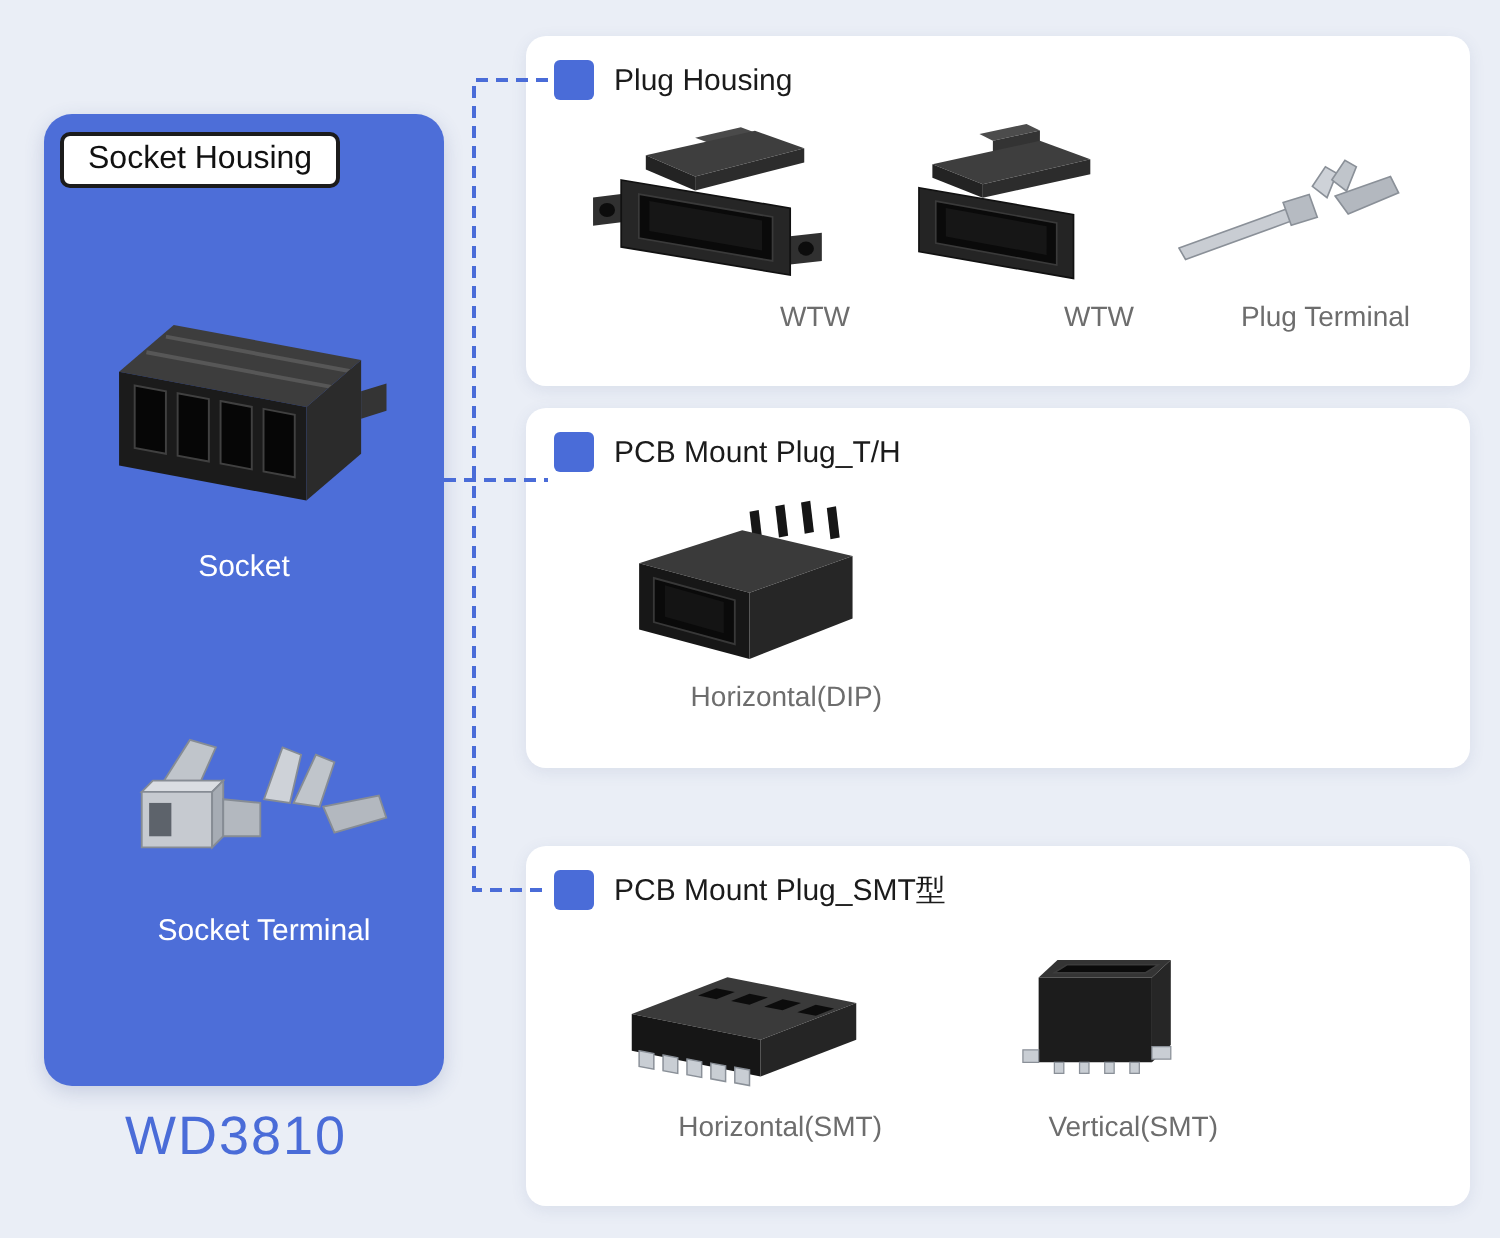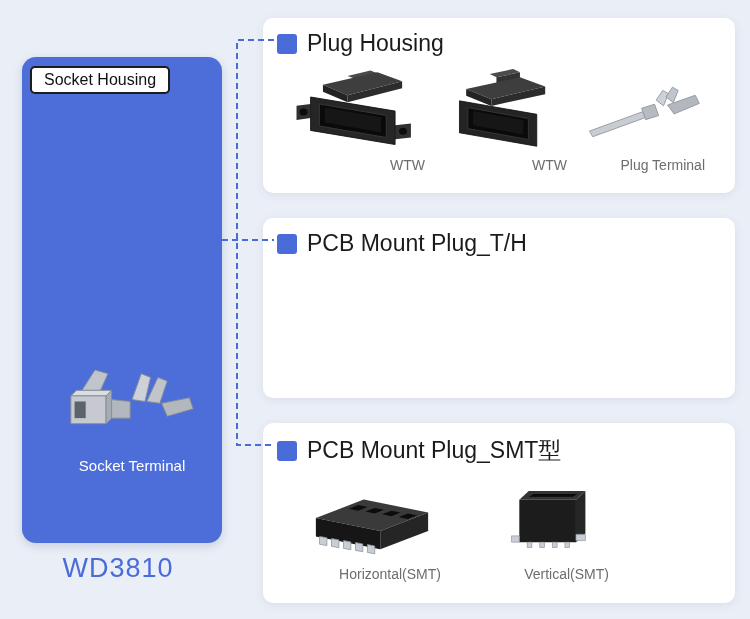--- a/index.html
+++ b/index.html
@@ -39,26 +39,26 @@
     font-size:27px; color:var(--accent,#4a6cd8); font-weight:500; letter-spacing:1px;
   }
 
   
   .card {
     position:absolute; left:263px; width:472px;
     background:#ffffff; border-radius:10px;
     box-shadow:0 2px 8px rgba(70,90,140,.10);
   }
   .card-1 { top:18px;  height:175px; }
-  .card-2 { top:218px; height:180px; }
+  .card-2 { top:204px; height:180px; }
   .card-3 { top:423px; height:180px; }
 
   .card-title-row { display:flex; align-items:center; gap:10px; padding:12px 14px 2px 14px; }
   .bullet { width:20px; height:20px; border-radius:3px; background:var(--accent,#4a6cd8); flex:none; }
-  .card-title { font-size:23px; color:#1b1b1b; font-weight:500; }
+  .card-title { font-size:15px; color:#1b1b1b; font-weight:500; }
 
   .products { display:flex; align-items:flex-end; }
   .card-1 .products { justify-content:space-between; padding:0 30px; margin-top:2px; }
   .card-2 .products, .card-3 .products { justify-content:flex-start; padding-left:40px; gap:50px; margin-top:2px; }
   .product-cell { display:flex; flex-direction:column; align-items:flex-end; }
   .product-label { font-size:14px; color:#6d6d6d; margin-top:2px; }
 
   
   .lines-svg { position:absolute; inset:0; width:750px; height:619px; pointer-events:none; }
   .lines-svg polyline, .lines-svg line {
@@ -68,20 +68,34 @@
 </head>
 <body>
 
 <div class="canvas">
 
   <div class="left-panel">
     <div class="panel-title-box">
       <span>Socket Housing</span>
     </div>
 
+    <div class="panel-figure fig-socket">
+      <svg width="158" height="122" viewBox="0 0 160 125">
+        <polygon points="16,46 44,22 140,40 112,64" fill="#3d3d3d"></polygon>
+        <path d="M30,36 L126,54 M40,28 L136,46" stroke="#575757" stroke-width="2" fill="none"></path>
+        <polygon points="16,46 112,64 112,112 16,94" fill="#1b1b1b"></polygon>
+        <polygon points="112,64 140,40 140,88 112,112" fill="#2b2b2b"></polygon>
+        <polygon points="140,56 153,52 153,66 140,70" fill="#343434"></polygon>
+        <polygon points="24,53 40,56 40,88 24,85" fill="#060606" stroke="#404040"></polygon>
+        <polygon points="46,57 62,60 62,92 46,89" fill="#060606" stroke="#404040"></polygon>
+        <polygon points="68,61 84,64 84,96 68,93" fill="#060606" stroke="#404040"></polygon>
+        <polygon points="90,65 106,68 106,100 90,97" fill="#060606" stroke="#404040"></polygon>
+      </svg>
+      <div class="panel-caption">Socket</div>
+    </div>
 
     <div class="panel-figure fig-terminal">
       <svg width="150" height="88" viewBox="0 0 160 95">
         <polygon points="26,36 40,14 54,18 46,36" fill="#c0c5cb" stroke="#868c94"></polygon>
         <polygon points="14,42 20,36 58,36 52,42" fill="#dadde2" stroke="#868c94"></polygon>
         <polygon points="14,42 52,42 52,72 14,72" fill="#c6cad0" stroke="#868c94"></polygon>
         <polygon points="52,42 58,36 58,66 52,72" fill="#a6acb4" stroke="#868c94"></polygon>
         <rect x="18" y="48" width="12" height="18" fill="#5d636b"></rect>
         <polygon points="58,46 78,48 78,66 58,66" fill="#b3b8bf" stroke="#868c94"></polygon>
         <polygon points="80,46 90,18 100,22 94,48" fill="#ced2d8" stroke="#868c94"></polygon>
@@ -141,20 +155,34 @@
       </div>
     </div>
   </div>
 
   <div class="card card-2">
     <div class="card-title-row">
       <span class="bullet"></span>
       <span class="card-title">PCB Mount Plug_T/H</span>
     </div>
     <div class="products">
+      <div class="product-cell">
+        <svg width="138" height="98" viewBox="0 0 150 100">
+          <polygon points="78,14 83,13 85,30 80,31" fill="#161616"></polygon>
+          <polygon points="92,11 97,10 99,27 94,28" fill="#161616"></polygon>
+          <polygon points="106,9 111,8 113,25 108,26" fill="#161616"></polygon>
+          <polygon points="120,12 125,11 127,28 122,29" fill="#161616"></polygon>
+          <polygon points="18,42 74,24 134,38 78,58" fill="#3a3a3a"></polygon>
+          <polygon points="18,42 78,58 78,94 18,78" fill="#171717"></polygon>
+          <polygon points="78,58 134,38 134,72 78,94" fill="#262626"></polygon>
+          <polygon points="26,50 70,62 70,86 26,74" fill="#0a0a0a" stroke="#383838"></polygon>
+          <polygon points="32,54 64,63 64,80 32,71" fill="#141414"></polygon>
+        </svg>
+        <div class="product-label">Horizontal(DIP)</div>
+      </div>
     </div>
   </div>
 
   <div class="card card-3">
     <div class="card-title-row">
       <span class="bullet"></span>
       <span class="card-title">PCB Mount Plug_SMT型</span>
     </div>
     <div class="products">
       <div class="product-cell">

